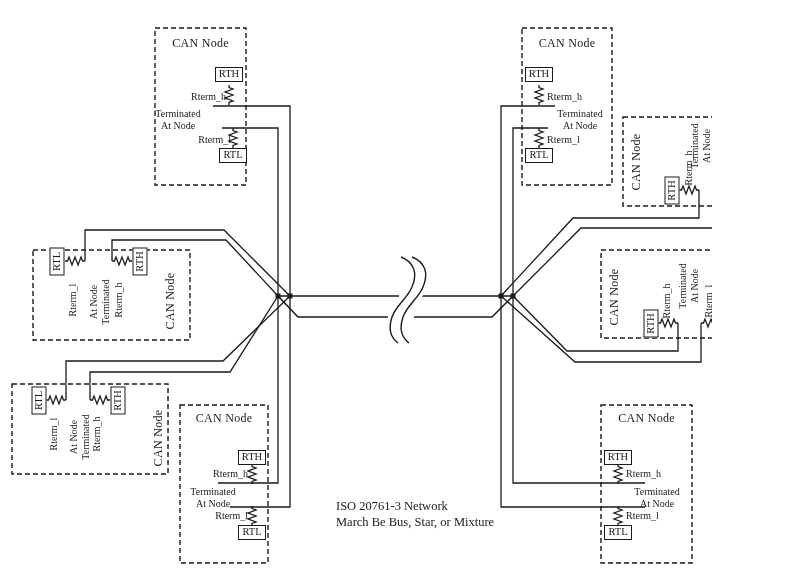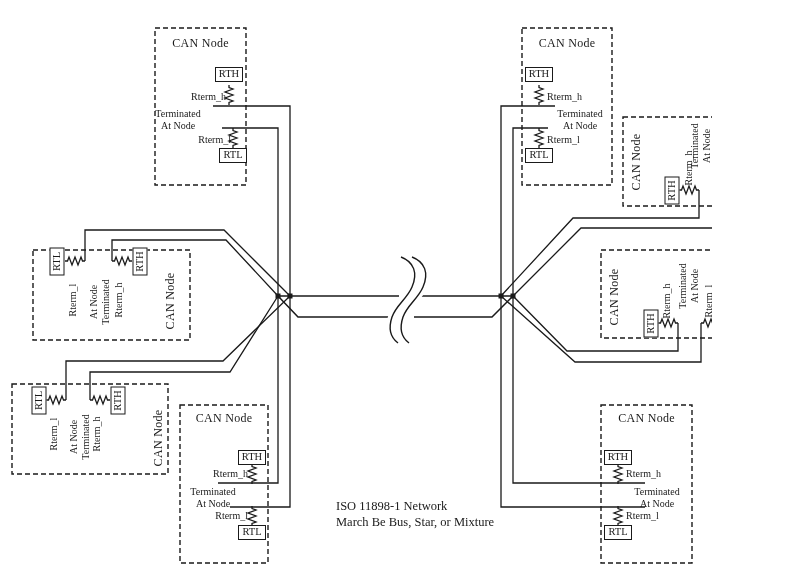--- a/index.html
+++ b/index.html
@@ -189,17 +189,17 @@
   <div class="lbl l" style="left:626px;top:468px;width:70px">Rterm_h</div>
   <div class="term" style="left:617px;top:486px;width:80px">
     <div>Terminated</div>
     <div>At Node</div>
   </div>
   <div class="lbl l" style="left:626px;top:510px;width:70px">Rterm_l</div>
   <div class="rbox" style="left:604px;top:525px">RTL</div>
 </div>
 
 <div class="caption" style="left:336px;top:499px">
-  <div>ISO 11898-1 Network</div>
+  <div>ISO 20761-3 Network</div>
   <div>March Be Bus, Star, or Mixture</div>
 </div>
 
 </div>
 
 </body></html>

